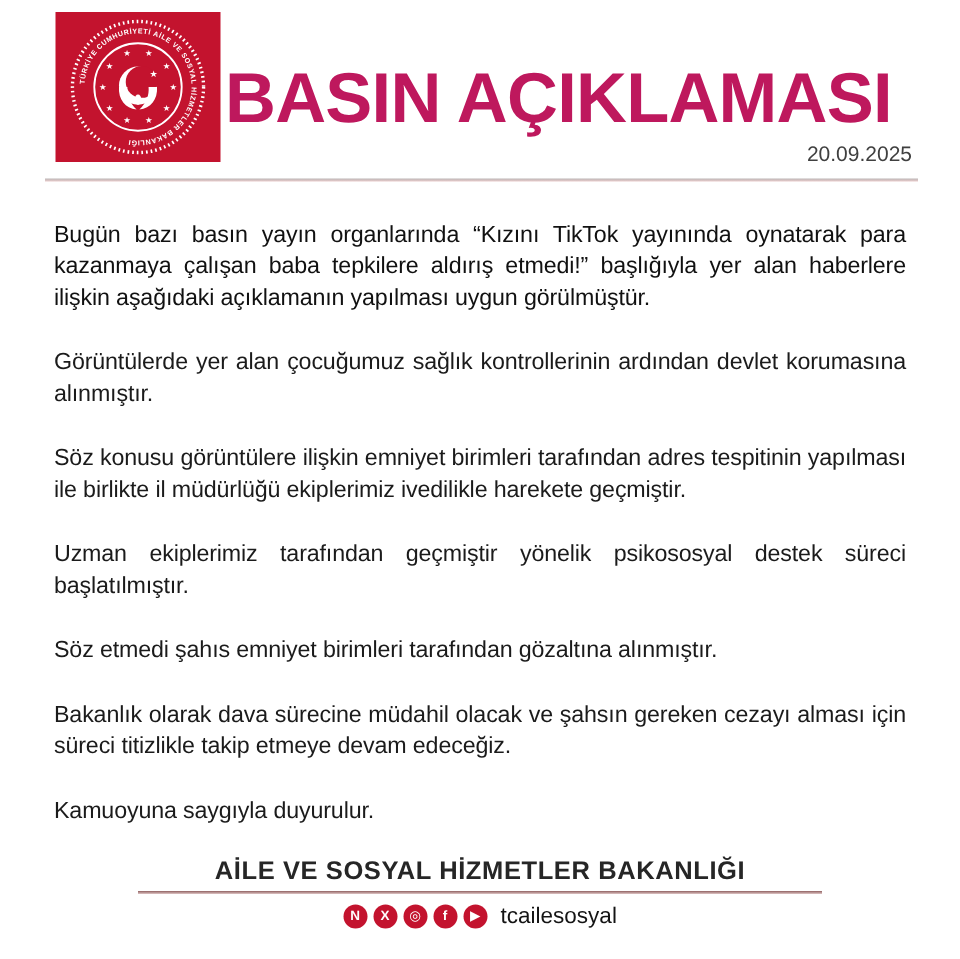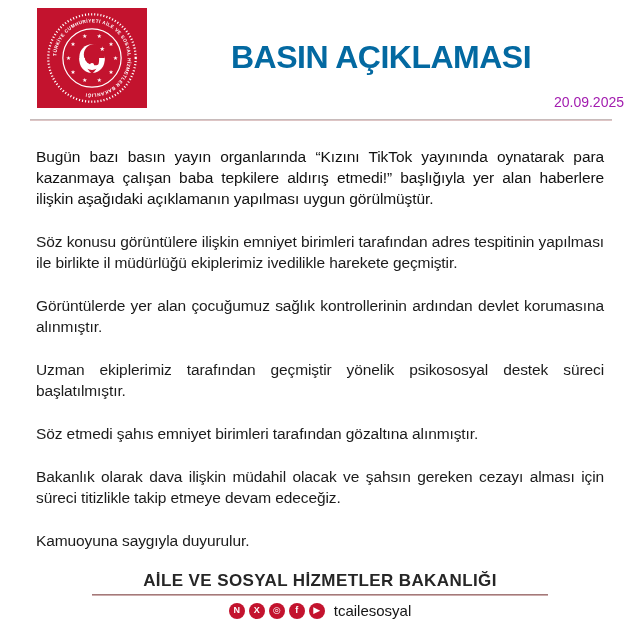--- a/index.html
+++ b/index.html
@@ -10,26 +10,26 @@
     font-family:"Liberation Sans","DejaVu Sans",sans-serif;
     color:#1c1c1c;
   }
   
   .logo-box {
     position:absolute; left:37px; top:8px; width:110px; height:100px;
     background:#c3132e; display:flex; align-items:center; justify-content:center;
   }
   .press-title {
     position:absolute; left:150px; top:41px; width:462px;
-    text-align:center; font-size:32px; font-weight:700; line-height:1;
-    color:#0369a1; letter-spacing:-0.5px; white-space:nowrap;
+    font-size:47px; font-weight:700; line-height:1;
+    color:#be185d; letter-spacing:-0.5px; white-space:nowrap;
   }
   .release-date {
-    position:absolute; right:16px; top:94px;
-    font-size:14px; color:#a21caf;
+    position:absolute; right:32px; top:94px;
+    font-size:14px; color:#404040;
   }
   .header-rule {
     position:absolute; left:30px; right:28px; top:119px; height:2px;
     background:linear-gradient(#bdb6b6,#e8caca);
   }
   
   .content {
     position:absolute; left:36px; right:36px; top:146px;
     font-size:15.5px; line-height:21px; text-align:justify;
     color:#1b1b1b; letter-spacing:-0.1px;
@@ -96,25 +96,25 @@
       <ellipse cx="50" cy="59" rx="2.4" ry="3.6" fill="#ffffff"></ellipse>
     </svg>
   </div>
 
   <div class="press-title">BASIN AÇIKLAMASI</div>
   <div class="release-date">20.09.2025</div>
   <div class="header-rule"></div>
 
   <div class="content">
     <p class="lead">Bugün bazı basın yayın organlarında “Kızını TikTok yayınında oynatarak para kazanmaya çalışan baba tepkilere aldırış etmedi!” başlığıyla yer alan haberlere ilişkin aşağıdaki açıklamanın yapılması uygun görülmüştür.</p>
+    <p>Görüntülerde yer alan çocuğumuz sağlık kontrollerinin ardından devlet korumasına alınmıştır.</p>
     <p>Söz konusu görüntülere ilişkin emniyet birimleri tarafından adres tespitinin yapılması ile birlikte il müdürlüğü ekiplerimiz ivedilikle harekete geçmiştir.</p>
-    <p>Görüntülerde yer alan çocuğumuz sağlık kontrollerinin ardından devlet korumasına alınmıştır.</p>
     <p>Uzman ekiplerimiz tarafından geçmiştir yönelik psikososyal destek süreci başlatılmıştır.</p>
     <p>Söz etmedi şahıs emniyet birimleri tarafından gözaltına alınmıştır.</p>
-    <p>Bakanlık olarak dava ilişkin müdahil olacak ve şahsın gereken cezayı alması için süreci titizlikle takip etmeye devam edeceğiz.</p>
+    <p>Bakanlık olarak dava sürecine müdahil olacak ve şahsın gereken cezayı alması için süreci titizlikle takip etmeye devam edeceğiz.</p>
     <p>Kamuoyuna saygıyla duyurulur.</p>
   </div>
 
   <div class="footer">
     <div class="ministry-name">AİLE VE SOSYAL HİZMETLER BAKANLIĞI</div>
     <div class="footer-rule"></div>
     <div class="social-row">
       <span class="sicon">N</span>
       <span class="sicon">X</span>
       <span class="sicon">◎</span>

